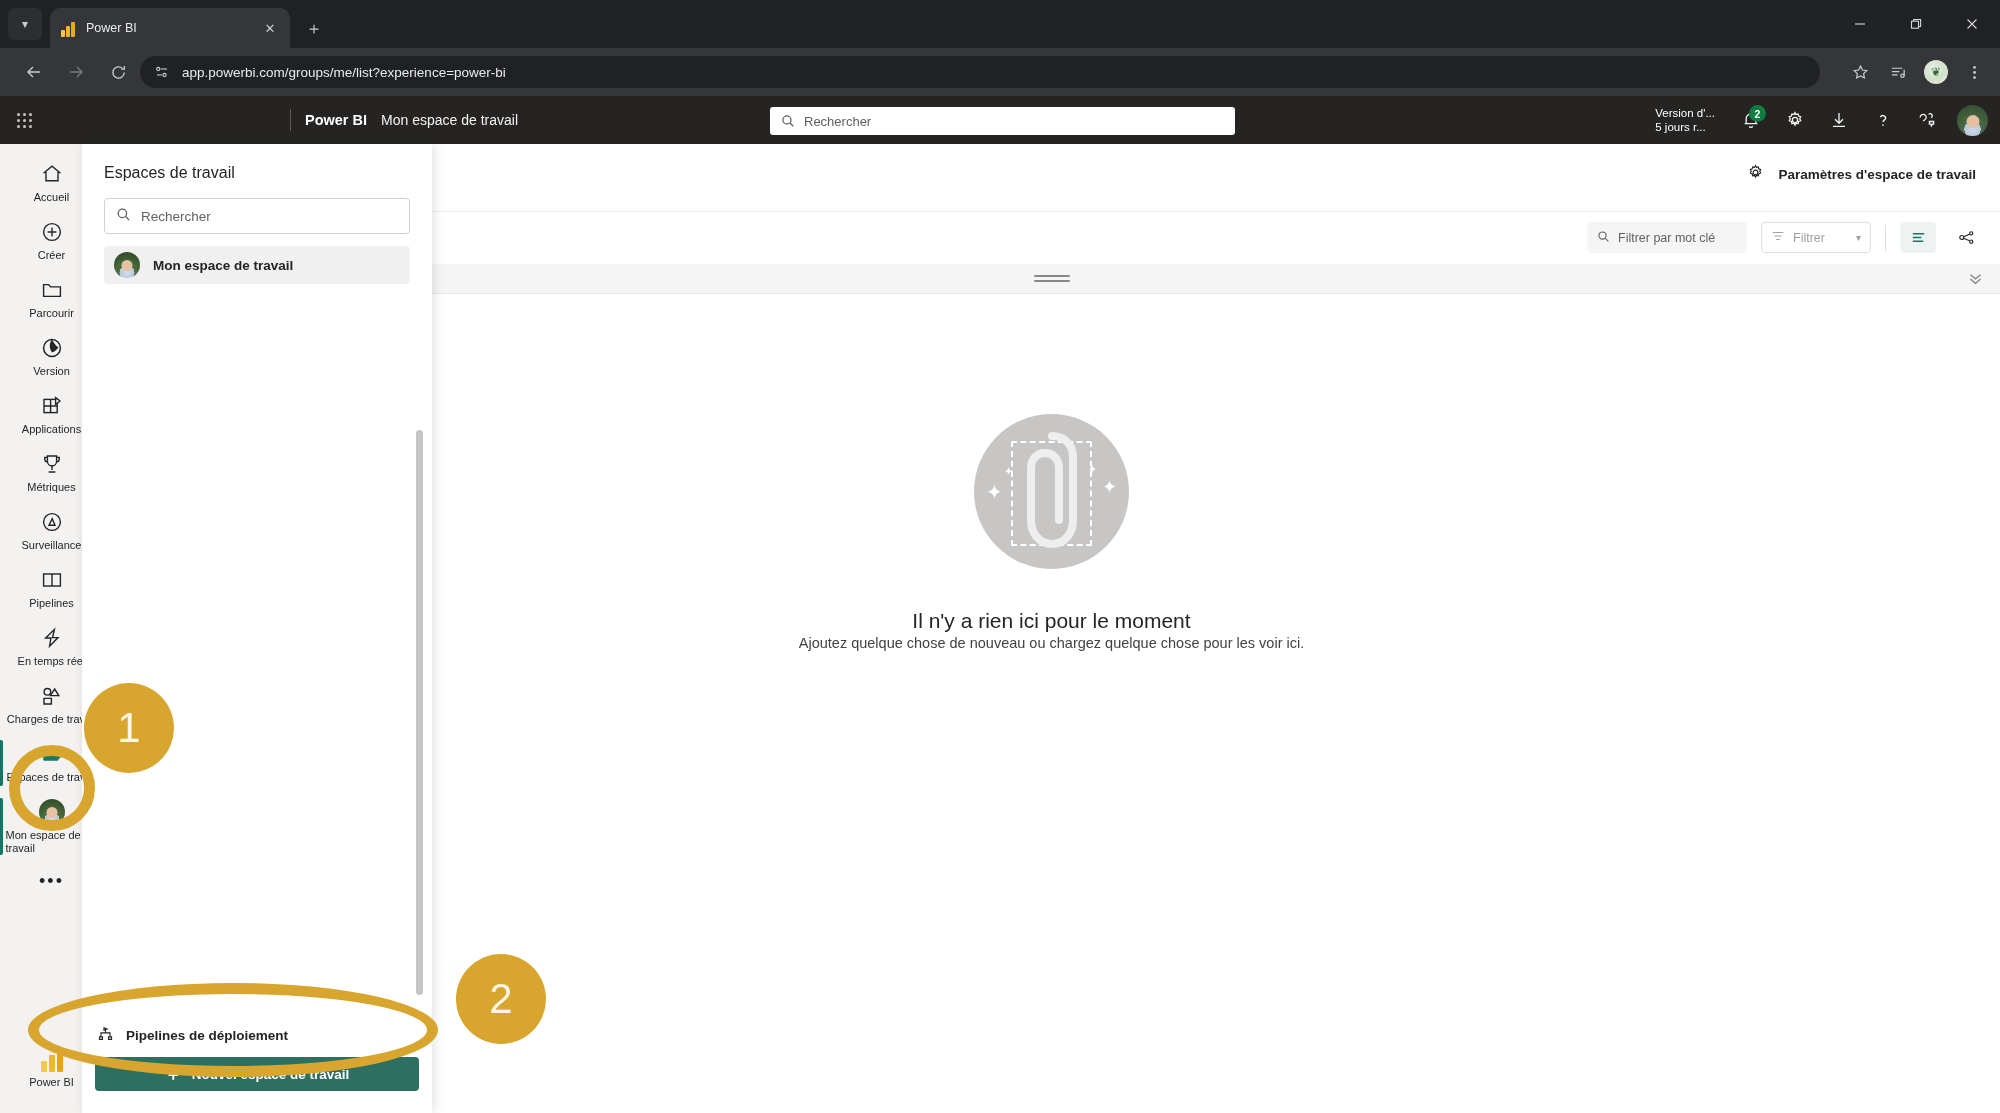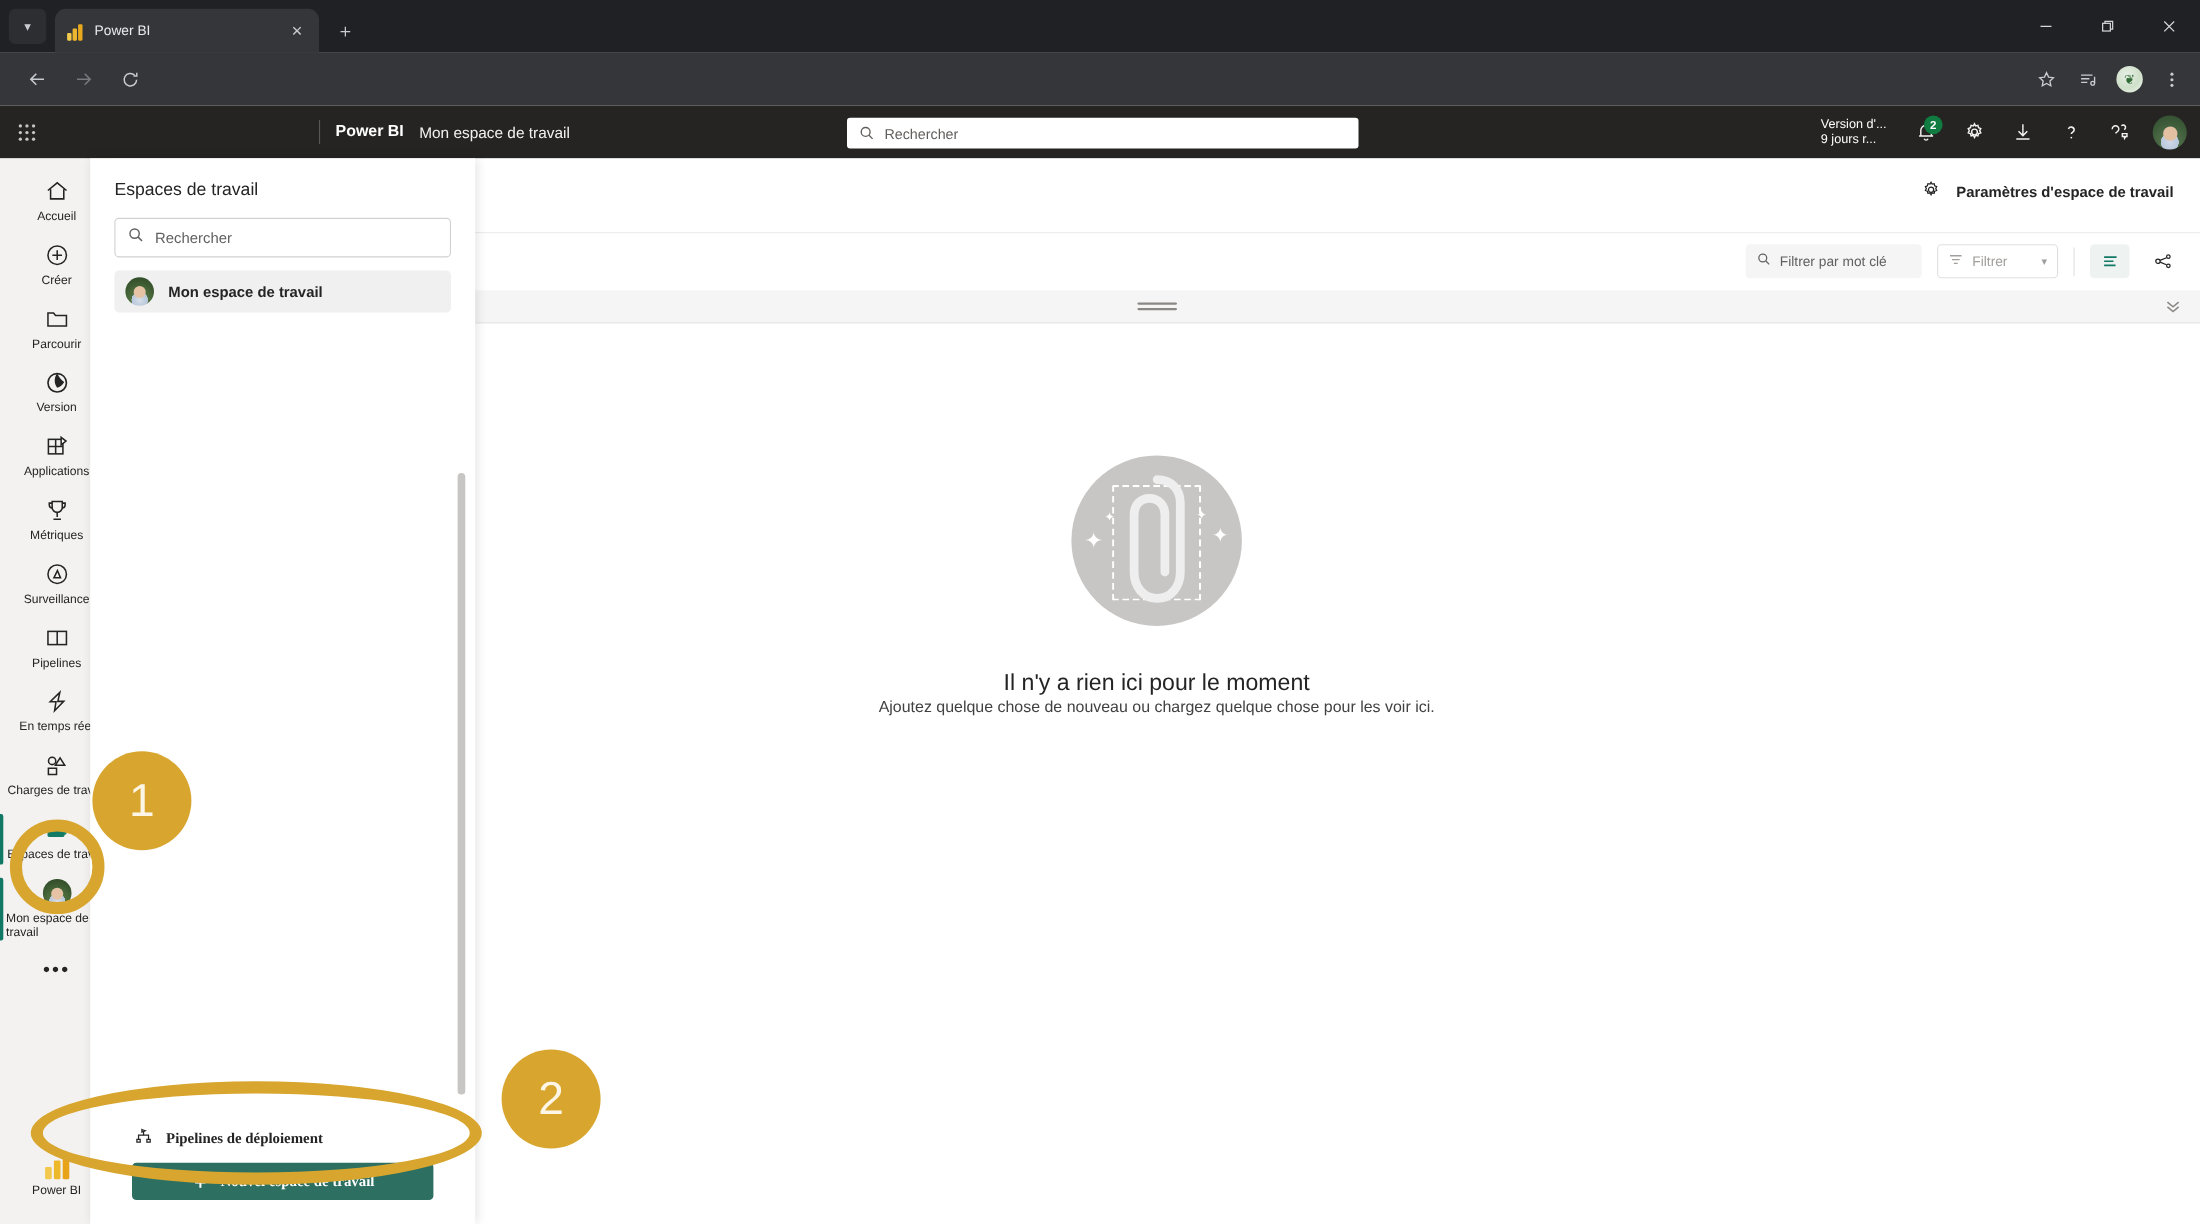--- a/index.html
+++ b/index.html
@@ -200,21 +200,21 @@
   .ws-row {
     margin: 0 22px; height: 38px; border-radius: 4px; background: #f0f0f0;
     display: flex; align-items: center; gap: 13px; padding: 0 10px;
   }
   .ws-row-label { font-size: 13.5px; color: #242424; font-weight: bold; }
   .flyout-body { flex: 1; position: relative; }
   .flyout-scrollbar {
     position: absolute; right: 9px; top: 146px; width: 7px; height: 565px;
     background: #c8c6c4; border-radius: 4px;
   }
-  .flyout-foot { position: absolute; left: 0; bottom: 0; width: 350px; padding: 0 38px 22px; font-family: Liberation Serif, serif; }
+  .flyout-foot { position: absolute; left: 0; bottom: 0; width: 350px; padding: 0 13px 22px; }
   .pipeline-row {
     display: flex; align-items: center; gap: 12px; padding: 6px 2px 12px;
     color: #242424; font-size: 13.5px; font-weight: bold;
   }
   .new-ws-btn {
     height: 34px; border-radius: 4px; background: #2d7062; color: #ffffff;
     display: flex; align-items: center; justify-content: center; gap: 10px;
     font-size: 13.5px; font-weight: bold;
   }
 
@@ -351,20 +351,31 @@
       <svg width="18" height="18" viewBox="0 0 18 18" fill="none" stroke="currentColor" stroke-width="1.4">
           <path d="M3 9h12M10 4l5 5-5 5"></path>
         </svg>
     </div>
     <div class="nav-btn">
       <svg width="17" height="17" viewBox="0 0 18 18" fill="none" stroke="currentColor" stroke-width="1.4">
         <path d="M15 9a6 6 0 11-1.8-4.3"></path>
           <path d="M15.2 2.2v3.2h-3.2"></path>
       </svg>
     </div>
+    <div class="omnibox">
+      <span class="omni-icon">
+        <svg width="16" height="16" viewBox="0 0 16 16" fill="none" stroke="currentColor" stroke-width="1.1">
+          <circle cx="4.2" cy="5" r="1.6"></circle>
+            <path d="M6.6 5H13"></path>
+          <circle cx="10.5" cy="11" r="1.6"></circle>
+            <path d="M8.1 11H3"></path>
+        </svg>
+      </span>
+      <span class="omni-url">app.powerbi.com/groups/me/list?experience=power-bi</span>
+    </div>
     <div class="tb-right">
       <div class="tb-icon">
         <svg width="17" height="17" viewBox="0 0 18 18" fill="none" stroke="currentColor" stroke-width="1.3">
             <path d="M9 2.2l2 4.2 4.6.6-3.3 3.2.8 4.6L9 12.6l-4.1 2.2.8-4.6L2.4 7l4.6-.6z"></path>
           </svg>
       </div>
       <div class="tb-icon">
         <svg width="17" height="17" viewBox="0 0 18 18" fill="none" stroke="currentColor" stroke-width="1.3">
           <path d="M2 4.5h11M2 8h8M2 11.5h6"></path>
             <circle cx="13.2" cy="12.4" r="1.8"></circle>
@@ -408,21 +419,21 @@
       <svg width="14" height="14" viewBox="0 0 16 16" fill="none" stroke="currentColor" stroke-width="1.4">
           <circle cx="6.8" cy="6.8" r="4.6"></circle>
           <path d="M10.3 10.3L14 14"></path>
         </svg>
     </span>
     <span class="ph">Rechercher</span>
   </div>
   <div class="pbi-header-right">
     <div class="trial-block">
       <span>Version d'...</span>
-      <span>9 jours r...</span>
+      <span>5 jours r...</span>
     </div>
     <div class="hdr-icon">
       <svg width="20" height="20" viewBox="0 0 20 20" fill="none" stroke="currentColor" stroke-width="1.3">
         <path d="M5.2 13.6V8.6a4.8 4.8 0 019.6 0v5M3.6 13.6h12.8M8.3 16.2a1.8 1.8 0 003.4 0"></path>
       </svg>
       <span class="badge">2</span>
     </div>
     <div class="hdr-icon">
       <svg width="20" height="20" viewBox="0 0 20 20" fill="none" stroke="currentColor" stroke-width="1.3">
         <circle cx="10" cy="10" r="2.6"></circle>

